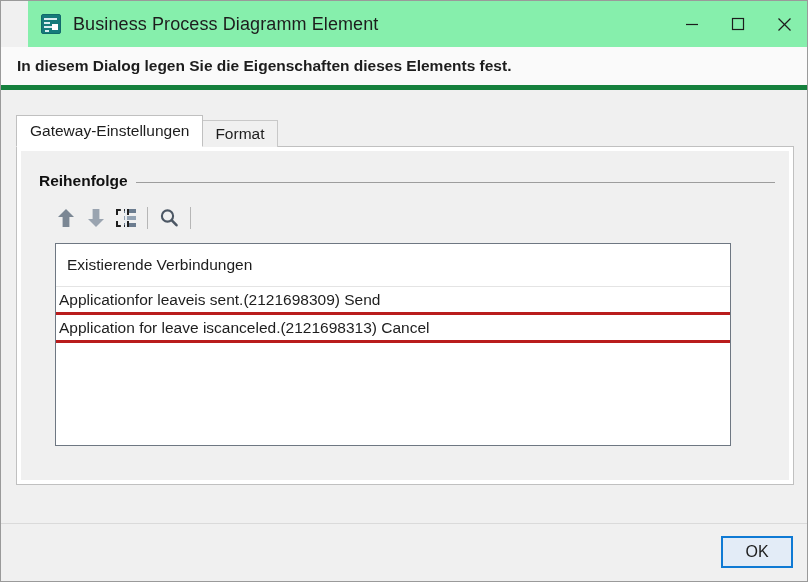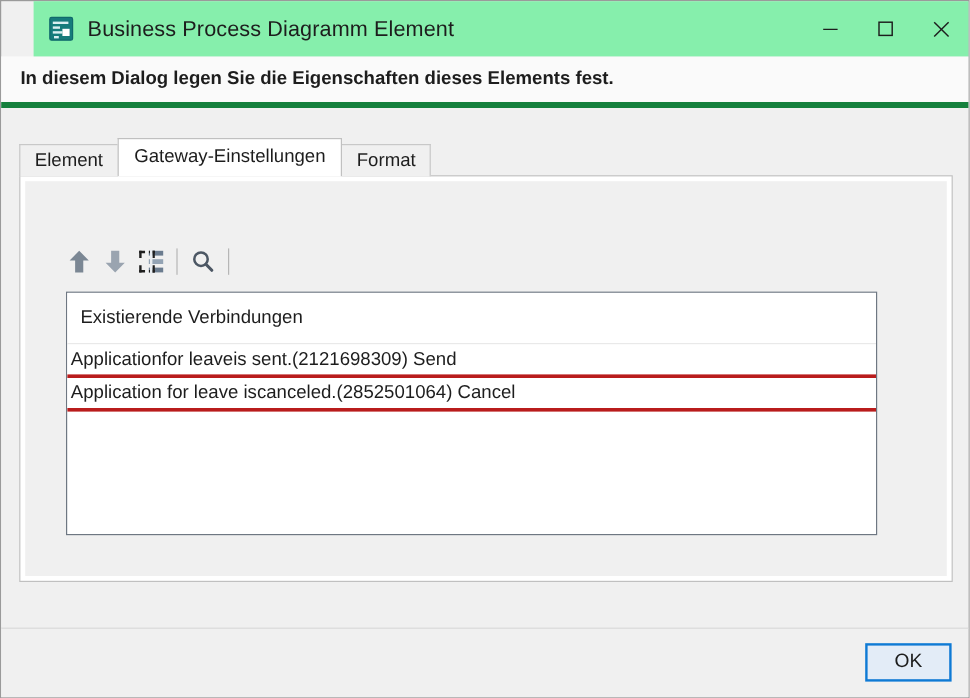--- a/index.html
+++ b/index.html
@@ -343,28 +343,31 @@
     </div>
   </div>
 
   <div class="instruction">
     <div class="instruction-text">In diesem Dialog legen Sie die Eigenschaften dieses Elements fest.</div>
   </div>
 
   <div class="body-area">
 
     <div class="tabstrip">
-      <div class="tab">Element</div>
       <div class="tab active">Gateway-Einstellungen</div>
       <div class="tab">Format</div>
     </div>
 
     <div class="tabpanel">
       <div class="panel-inner">
 
+        <div class="group-header">
+          <span class="group-title">Reihenfolge</span>
+          <span class="group-rule"></span>
+        </div>
 
         <div class="toolbar">
           <button class="tool-btn">
             <svg width="18" height="20" viewBox="0 0 18 20">
               <polygon points="9,1 17,9 12.4,9 12.4,19 5.6,19 5.6,9 1,9" fill="#7b8794"></polygon>
             </svg>
           </button>
           <button class="tool-btn">
             <svg width="18" height="20" viewBox="0 0 18 20">
               <polygon points="9,19 17,11 12.4,11 12.4,1 5.6,1 5.6,11 1,11" fill="#9aa4b0"></polygon>
@@ -385,21 +388,21 @@
               <circle cx="8.5" cy="8" r="5.6" fill="none" stroke="#4c5764" stroke-width="2.1"></circle>
               <line x1="12.8" y1="12.4" x2="17.5" y2="17.2" stroke="#4c5764" stroke-width="2.6" stroke-linecap="round"></line>
             </svg>
           </button>
           <span class="tool-sep"></span>
         </div>
 
         <div class="listbox">
           <div class="list-header">Existierende Verbindungen</div>
           <div class="list-row">Applicationfor leaveis sent.(2121698309) Send</div>
-          <div class="list-row">Application for leave iscanceled.(2852501064) Cancel</div>
+          <div class="list-row">Application for leave iscanceled.(2121698313) Cancel</div>
         </div>
 
       </div>
     </div>
   </div>
 
   <div class="footer">
     <button class="ok-button">OK</button>
   </div>
 

